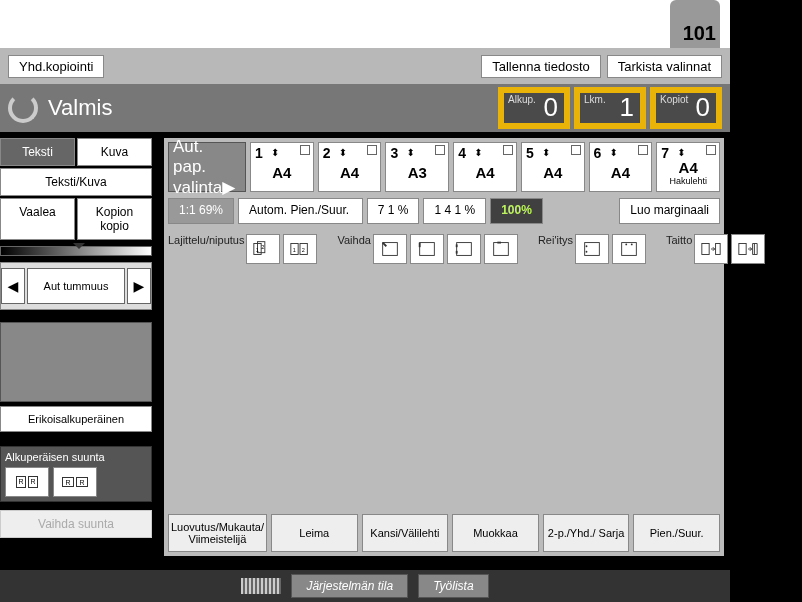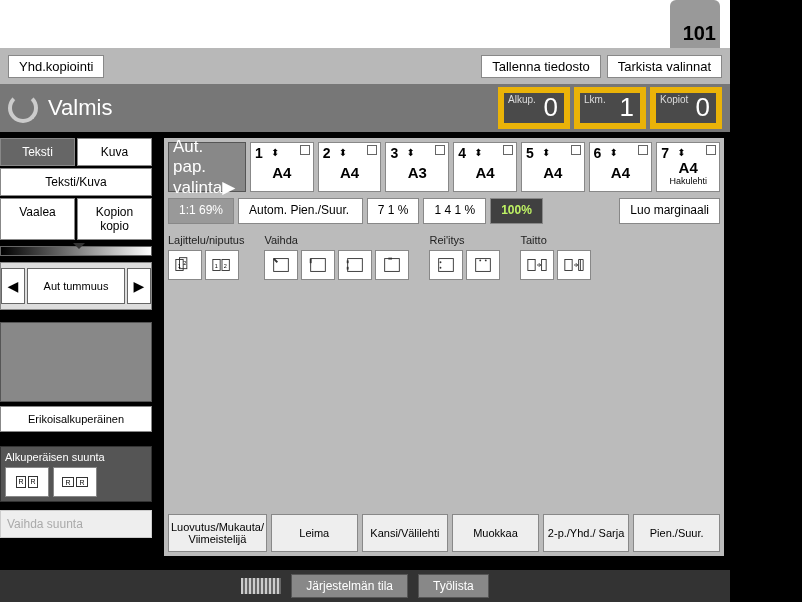--- a/index.html
+++ b/index.html
@@ -25,44 +25,44 @@
 .darkness-box { background: #ddd; border: 1px solid #888; height: 48px; margin-top: 6px; display: flex; align-items: center; }
 .arrow-btn { width: 24px; height: 36px; background: #fff; border: 1px solid #666; display: flex; align-items: center; justify-content: center; font-size: 14px; cursor: pointer; }
 .darkness-center { flex: 1; background: #fff; height: 36px; border: 1px solid #666; font-size: 11px; display: flex; align-items: center; justify-content: center; margin: 0 2px; }
 .preview { height: 80px; background: #888; border: 1px solid #555; margin-top: 12px; }
 .special-btn { background: #fff; border: 1px solid #888; text-align: center; font-size: 11px; padding: 6px 2px; margin-top: 4px; cursor: pointer; }
 .orient-panel { background: #555; border: 1px solid #333; margin-top: 14px; padding: 4px; }
 .orient-title { color: #fff; font-size: 11px; margin-bottom: 4px; }
 .orient-btns { display: flex; gap: 4px; }
 .orient-b { background: #fff; border: 1px solid #888; width: 44px; height: 30px; cursor: pointer; display: flex; align-items: center; justify-content: center; font-size: 10px; gap: 2px; }
 .orient-icon { display: inline-block; border: 1px solid #333; width: 10px; height: 12px; font-size: 7px; text-align: center; line-height: 10px; }
-.change-dir { background: #eee; border: 1px solid #ccc; color: #aaa; padding: 6px; margin-top: 8px; font-size: 12px; }
+.change-dir { background: #eee; border: 1px solid #ccc; color: #aaa; text-align: center; padding: 6px; margin-top: 8px; font-size: 12px; }
 .main { position: absolute; top: 138px; left: 164px; right: 6px; bottom: 46px; background: #bbb; padding: 4px; }
 .tray-row { display: flex; gap: 4px; }
 .tray-auto { width: 78px; height: 50px; background: #888; color: #fff; border: 1px solid #555; font-size: 17px; padding: 4px; display: flex; align-items: center; cursor: pointer; }
 .tray { flex: 1; height: 50px; background: #fff; border: 1px solid #888; display: flex; flex-direction: column; align-items: center; justify-content: center; cursor: pointer; position: relative; }
 .tray-num { position: absolute; top: 2px; left: 4px; font-size: 14px; font-weight: bold; }
 .tray-icon { position: absolute; top: 4px; left: 20px; font-size: 10px; }
 .tray-corner { position: absolute; top: 2px; right: 3px; width: 10px; height: 10px; border: 1px solid #666; }
 .tray-size { font-size: 15px; font-weight: bold; margin-top: 10px; }
 .tray-sub { font-size: 9px; }
 .zoom-row { display: flex; gap: 4px; margin-top: 6px; }
 .zoom-btn { background: #fff; border: 1px solid #888; padding: 4px 10px; font-size: 12px; height: 26px; cursor: pointer; }
 .zoom-wide { flex: 1.5; }
 .zoom-sel { background: #404040; color: #bef264; font-weight: bold; }
 .zoom-grey { background: #999; color: #fff; }
 .finish-row { display: flex; gap: 20px; margin-top: 10px; font-size: 11px; }
-.finish-group { display: flex; flex-direction: column; gap: 2px; }
+.finish-group { display: flex; flex-direction: row; gap: 2px; }
 .finish-label { font-size: 11px; color: #222; margin-bottom: 2px; }
 .finish-btns { display: flex; gap: 3px; }
 .ficon { width: 34px; height: 30px; background: #fff; border: 1px solid #888; cursor: pointer; display: flex; align-items: center; justify-content: center; }
 .ficon svg { width: 22px; height: 20px; }
 .bottom-tabs { position: absolute; bottom: 4px; left: 4px; right: 4px; display: flex; gap: 4px; }
 .btab { flex: 1; background: #eee; border: 1px solid #888; text-align: center; font-size: 11px; padding: 6px 2px; cursor: pointer; height: 38px; display: flex; align-items: center; justify-content: center; }
-.footer { position: absolute; bottom: 0; left: 0; right: 0; height: 32px; background: #333; display: flex; align-items: center; justify-content: center; gap: 10px; }
+.footer { position: absolute; bottom: 0; left: 0; right: 0; height: 32px; background: #333; display: flex; align-items: center; justify-content: center; gap: 10px; font-style: italic; }
 .footer-btn { background: #888; color: #fff; border: 1px solid #555; padding: 4px 14px; font-size: 12px; cursor: pointer; }
 .footer-stripe { width: 40px; height: 16px; background: repeating-linear-gradient(90deg,#ccc 0,#ccc 2px,#666 2px,#666 4px); }
 </style>
 </head>
 <body>
 
 <div class="screen">
   <div class="topbar">
     <div class="topbar-tab"></div>
     <div class="topnum">101</div>

